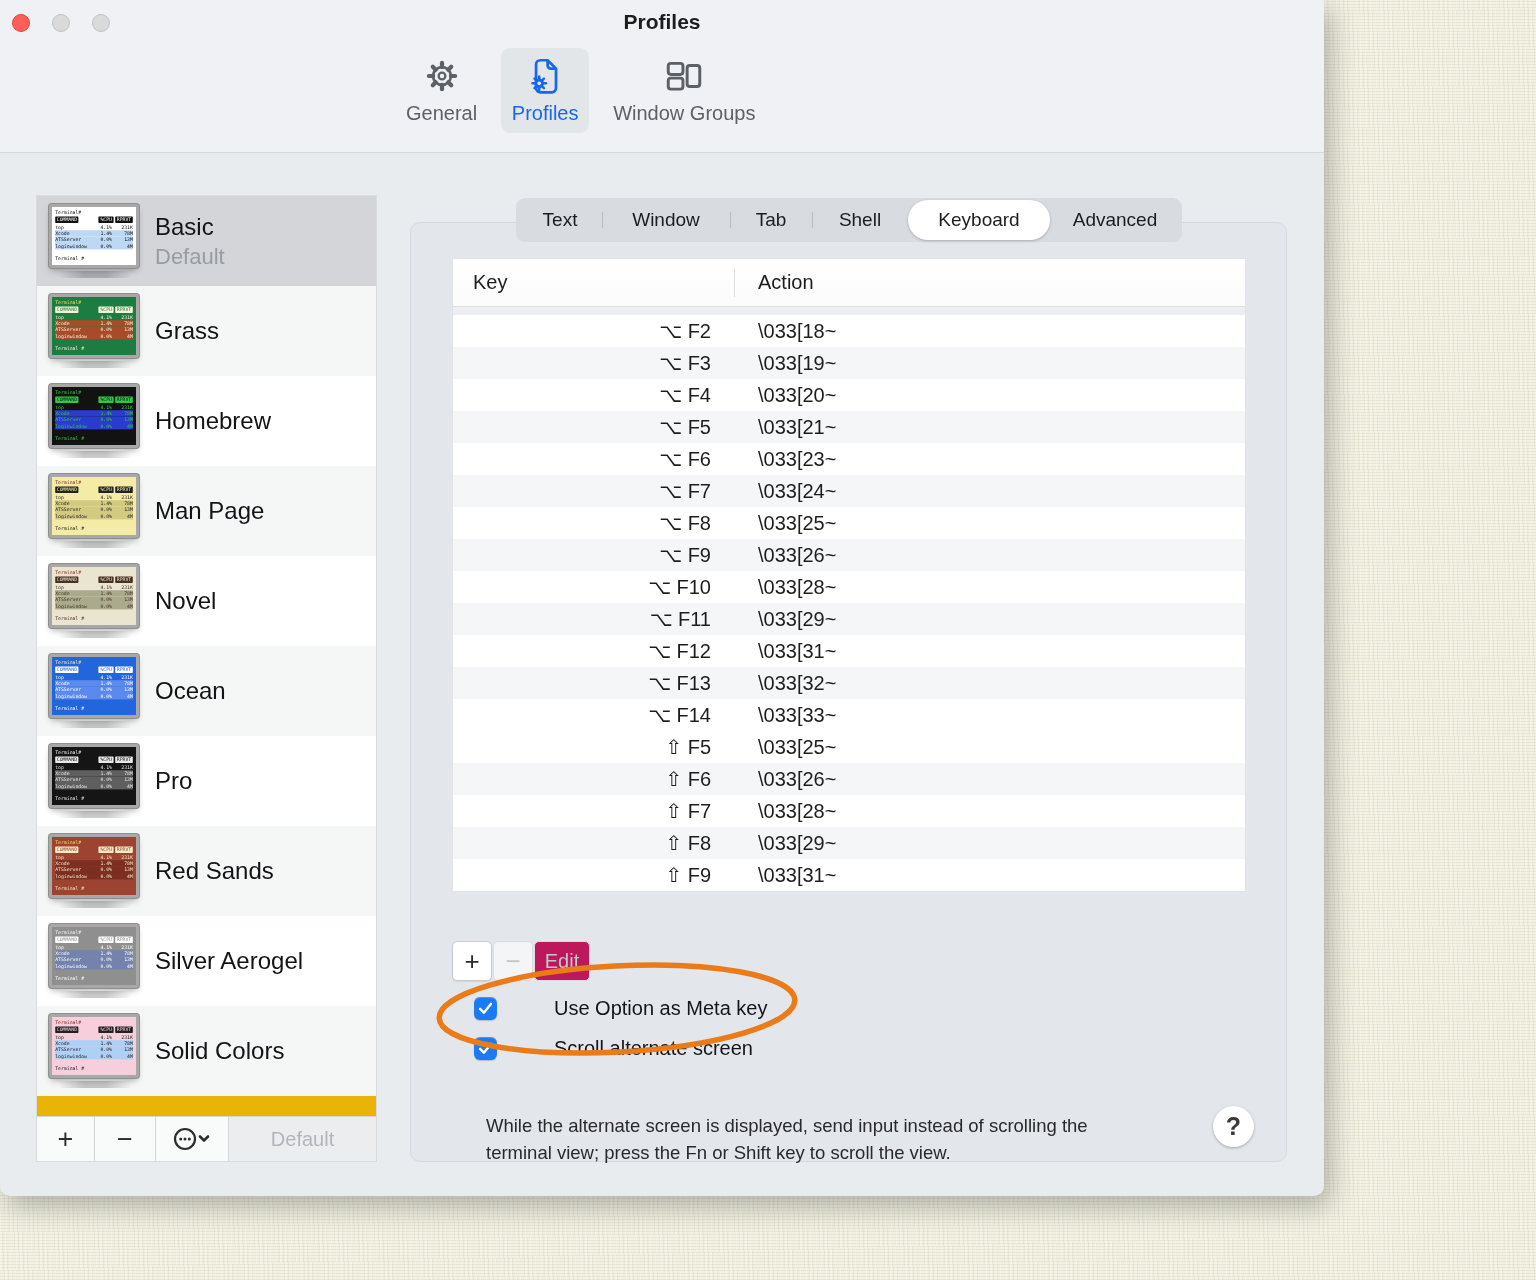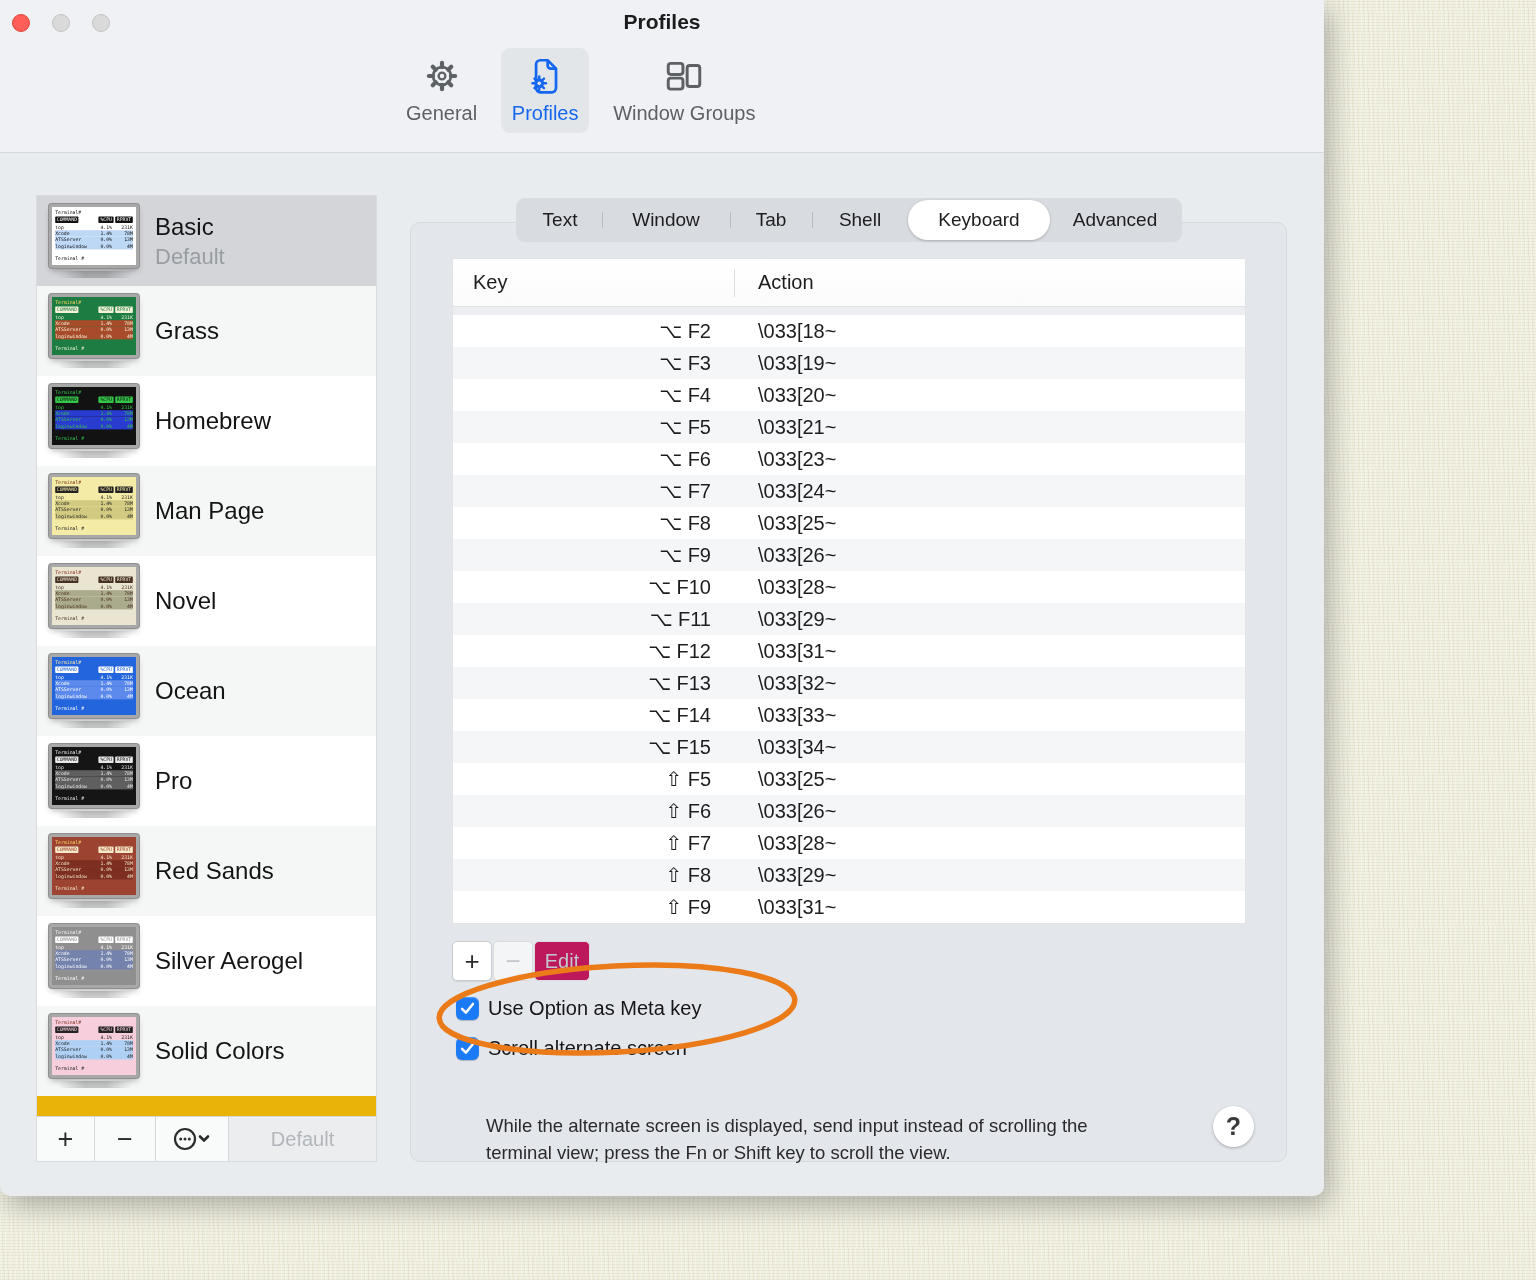--- a/index.html
+++ b/index.html
@@ -134,21 +134,21 @@
   
   .mini-btn{
     position:absolute; top:941px; height:40px; display:flex; align-items:center; justify-content:center;
     border-radius:5px; font-size:20px;
   }
   .btn-add{ left:452px; width:40px; background:#fff; border:1px solid #c8cbcf;
     box-shadow:0 1px 1px rgba(0,0,0,.08); font-size:26px; color:#2c2c2e; font-weight:300;}
   .btn-remove{ left:493px; width:40px; background:#f4f5f7; border:1px solid #dadcdf; color:#c3c6ca; font-size:26px; font-weight:300;}
   .btn-edit{ left:534px; width:56px; background:#be185d; border:1px solid #dadcdf; color:#c3c6ca; }
 
-  .cb-row{ position:absolute; left:456px; display:flex; align-items:flex-start; }
+  .cb-row{ position:absolute; left:474px; display:flex; align-items:flex-start;gap:48px; }
   .cb-row-1{ top:997px; } .cb-row-2{ top:1037px; }
   .cbox{
     width:23px; height:23px; border-radius:6px; background:#1b7af5;
     display:flex; align-items:center; justify-content:center;
     box-shadow:inset 0 1px 1px rgba(255,255,255,.25), 0 .5px 1px rgba(0,0,0,.2);
   }
   .cb-label{ margin-left:9px; font-size:20px; color:#161618; }
 
   .help-text{
     position:absolute; left:486px; top:1112px; width:690px;
@@ -791,24 +791,20 @@
   <div class="kt-row alt">
     <div class="kt-key">⌥ F13</div>
     <div class="kt-action">\033[32~</div>
   </div>
 
   <div class="kt-row">
     <div class="kt-key">⌥ F14</div>
     <div class="kt-action">\033[33~</div>
   </div>
 
-  <div class="kt-row alt">
-    <div class="kt-key">⌥ F15</div>
-    <div class="kt-action">\033[34~</div>
-  </div>
 
   <div class="kt-row">
     <div class="kt-key">⇧ F5</div>
     <div class="kt-action">\033[25~</div>
   </div>
 
   <div class="kt-row alt">
     <div class="kt-key">⇧ F6</div>
     <div class="kt-action">\033[26~</div>
   </div>

